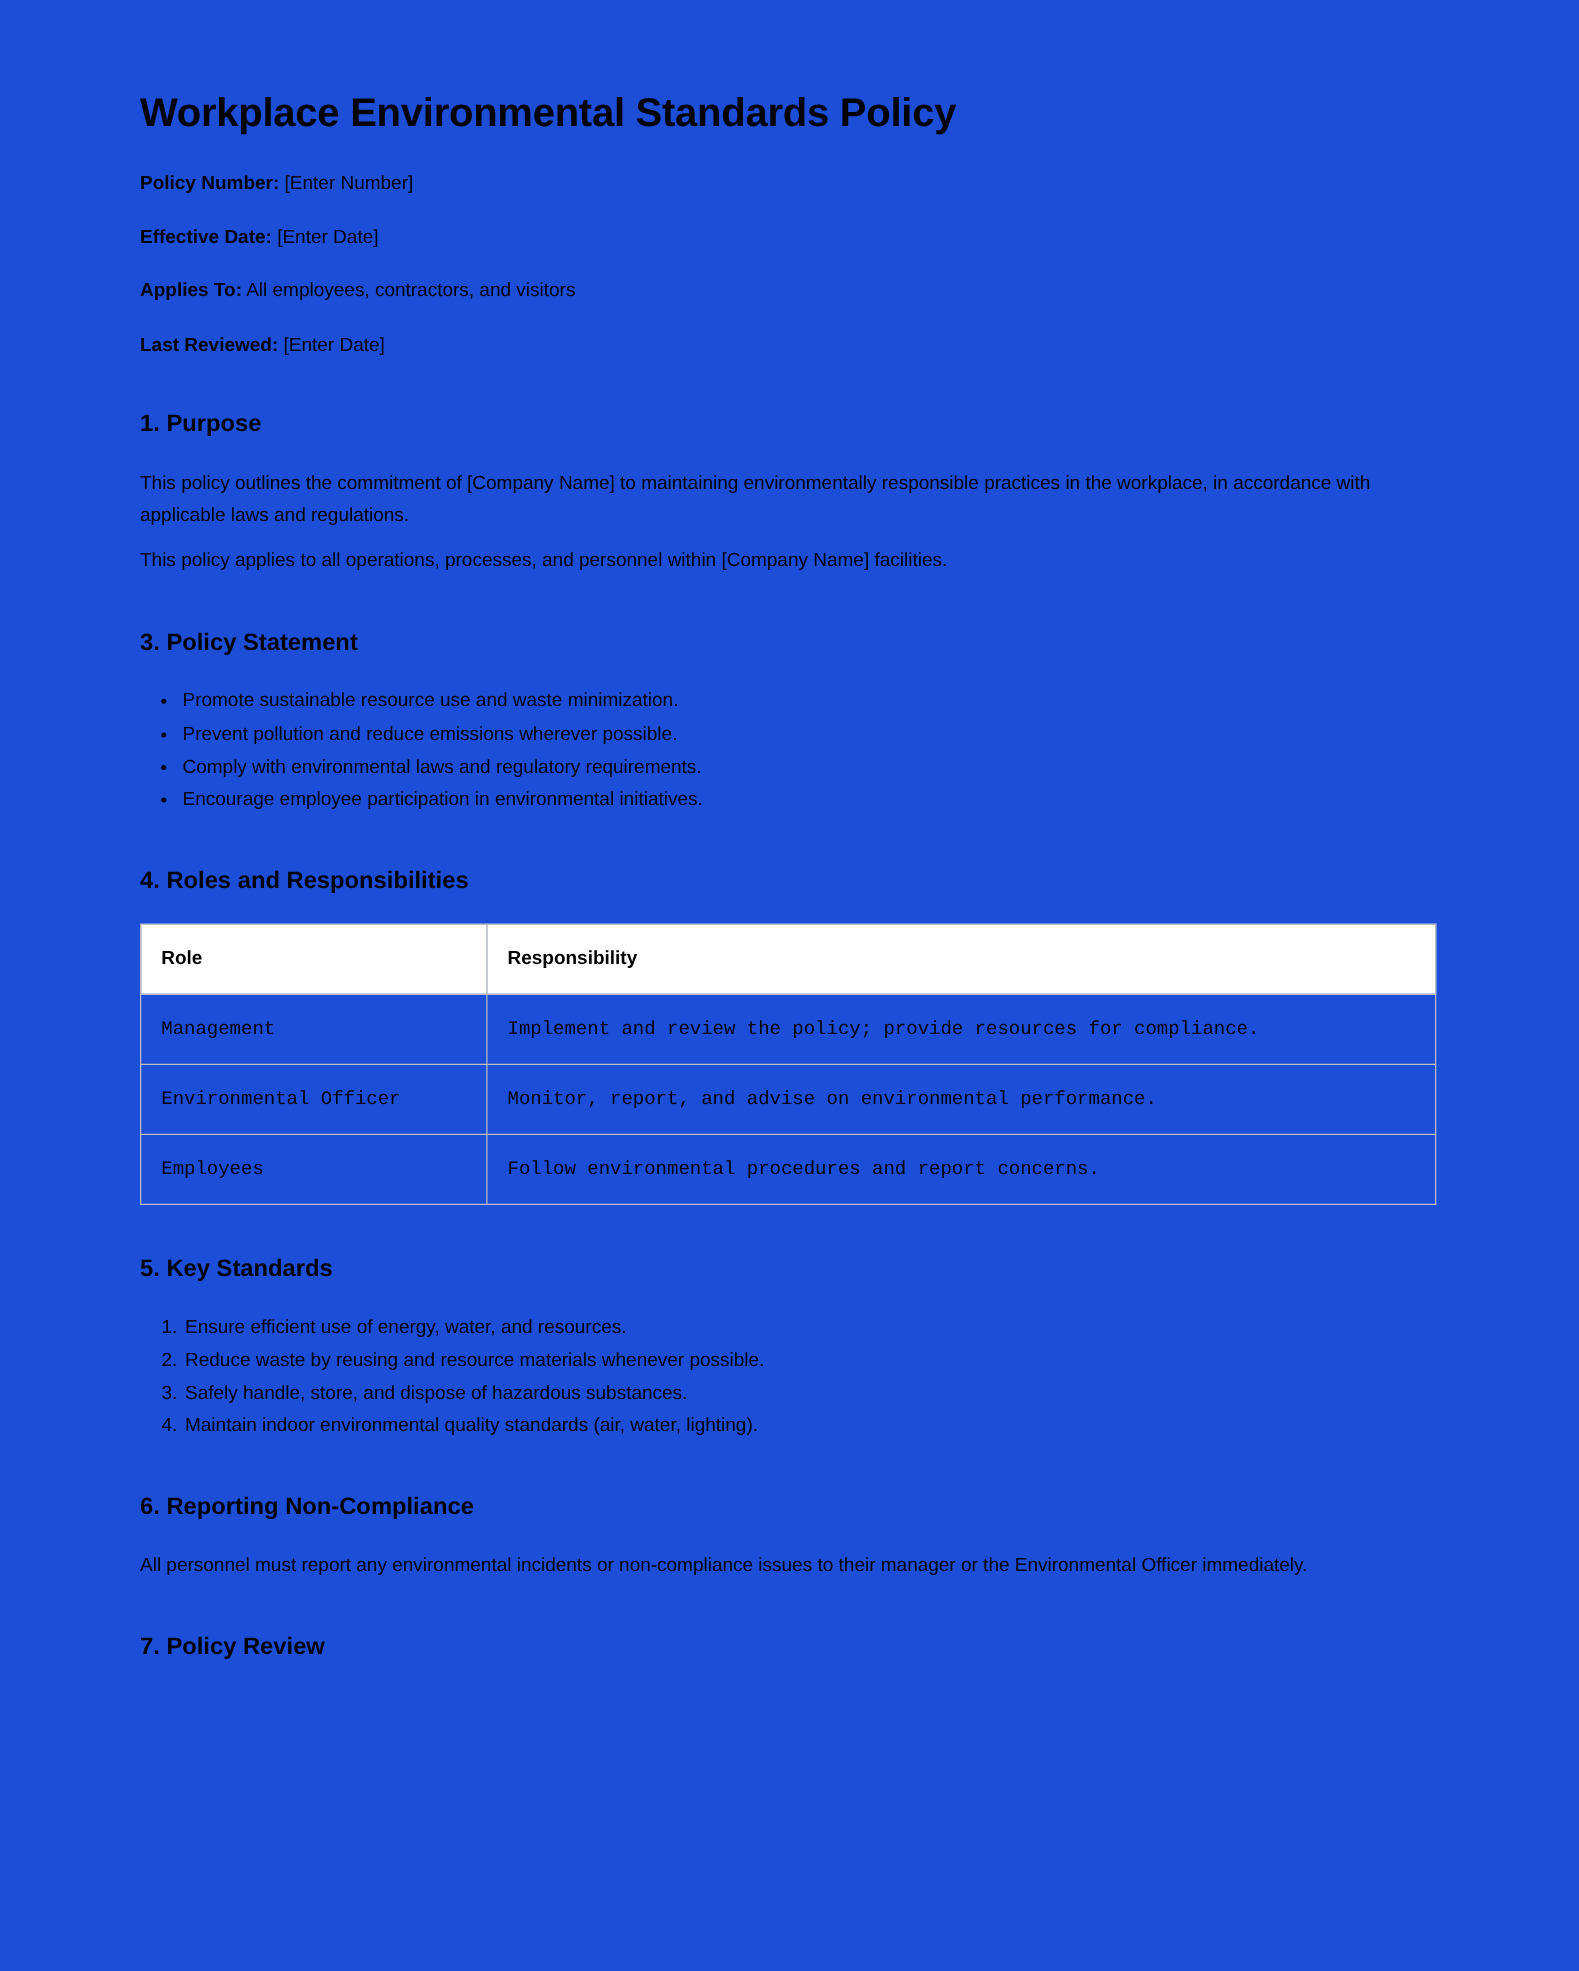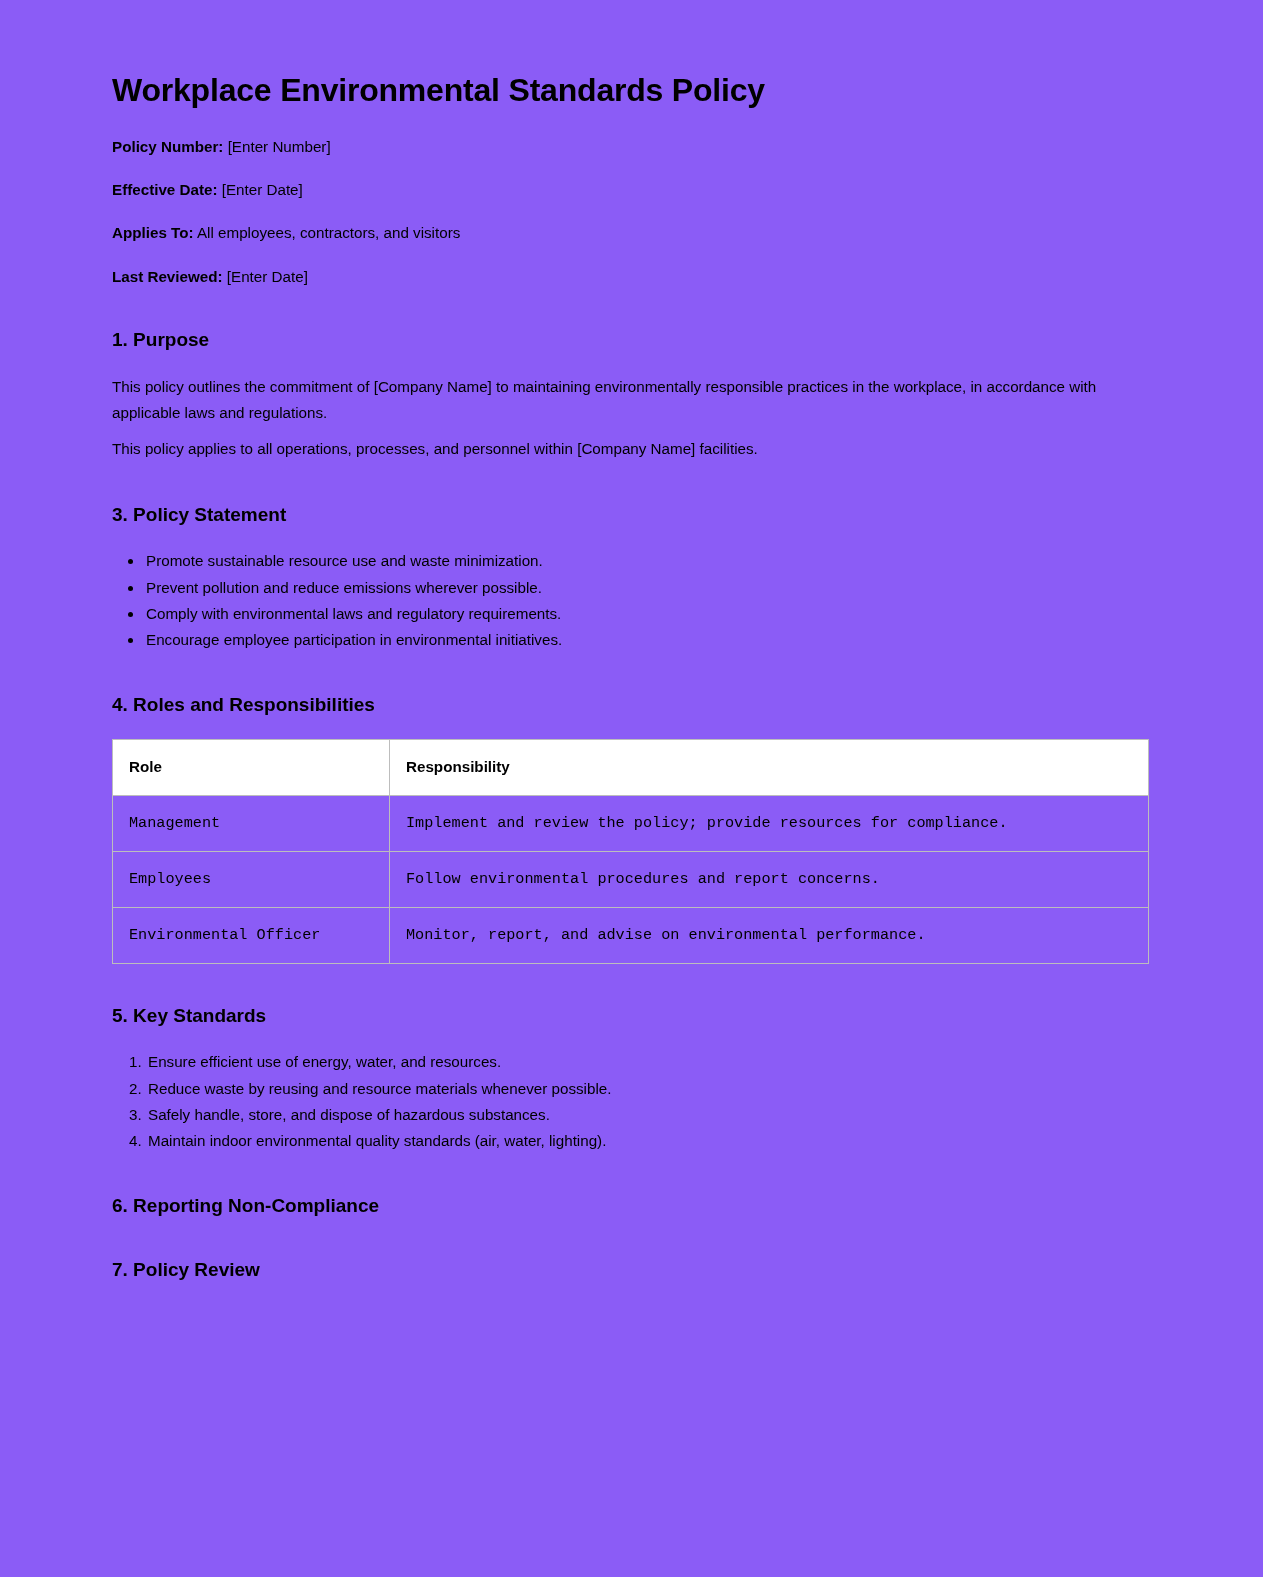--- a/index.html
+++ b/index.html
@@ -13,21 +13,21 @@
     color: #000000;
     width: 1263px;
     min-height: 1577px;
     -webkit-font-smoothing: antialiased;
   }
   .page {
     box-sizing: border-box;
     width: 1263px;
     min-height: 1577px;
     padding: 72px 112px 40px 112px;
-    background: #8b5cf6;
+    background: #1d4ed8;
   }
   .doc-title {
     font-size: 32px;
     font-weight: bold;
     line-height: 1.18;
     margin: 0 0 26px 0;
     letter-spacing: -0.2px;
   }
   .meta-line {
     font-size: 15.2px;
@@ -149,42 +149,43 @@
           <th>Role</th>
           <th>Responsibility</th>
         </tr>
       </thead>
       <tbody>
         <tr>
           <td>Management</td>
           <td>Implement and review the policy; provide resources for compliance.</td>
         </tr>
         <tr>
+          <td>Environmental Officer</td>
+          <td>Monitor, report, and advise on environmental performance.</td>
+        </tr>
+        <tr>
           <td>Employees</td>
           <td>Follow environmental procedures and report concerns.</td>
-        </tr>
-        <tr>
-          <td>Environmental Officer</td>
-          <td>Monitor, report, and advise on environmental performance.</td>
         </tr>
       </tbody>
     </table>
   </section>
 
   <section>
     <h2 class="section-heading">5. Key Standards</h2>
     <ol class="numbered-list">
       <li>Ensure efficient use of energy, water, and resources.</li>
       <li>Reduce waste by reusing and resource materials whenever possible.</li>
       <li>Safely handle, store, and dispose of hazardous substances.</li>
       <li>Maintain indoor environmental quality standards (air, water, lighting).</li>
     </ol>
   </section>
 
   <section>
     <h2 class="section-heading">6. Reporting Non-Compliance</h2>
+    <p class="body-text">All personnel must report any environmental incidents or non-compliance issues to their manager or the Environmental Officer immediately.</p>
   </section>
 
   <section>
     <h2 class="section-heading">7. Policy Review</h2>
   </section>
 
 </div>
 
 </body></html>

